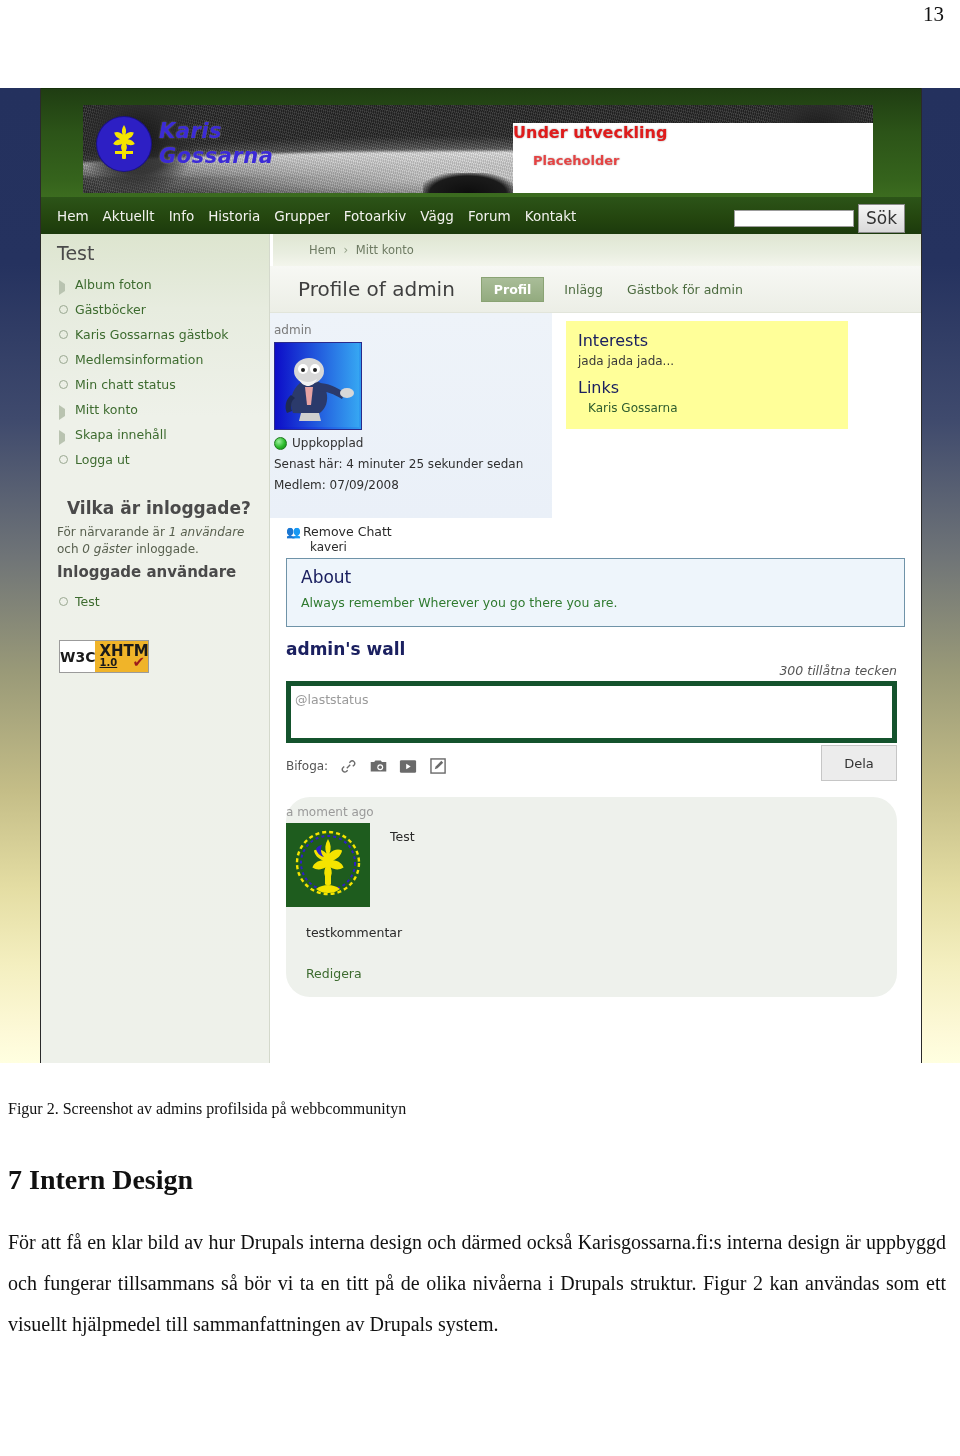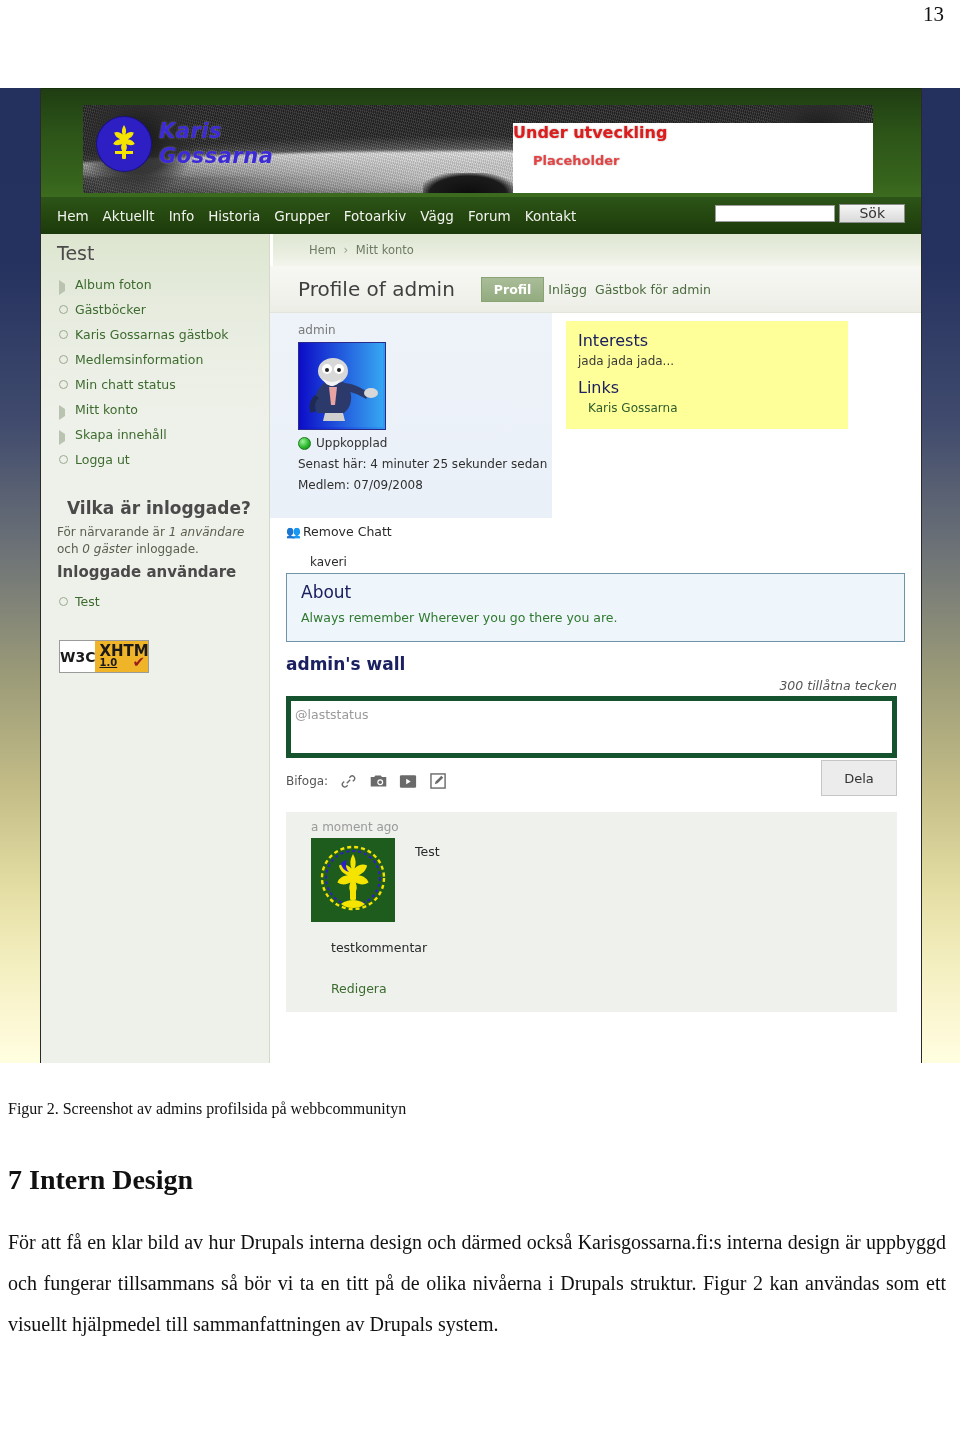--- a/index.html
+++ b/index.html
@@ -161,26 +161,26 @@
   .search-input {
     width: 120px; height: 17px;
     background: #fff;
     border: 1px solid #9c9c9c;
     font-family: "DejaVu Sans", sans-serif;
     font-size: 11px;
     padding: 0 3px;
     box-sizing: border-box;
   }
   .search-btn {
-    height: 19px;
-    padding: 0 19px;
+    height: 29px;
+    padding: 0 7px;
     background: linear-gradient(to bottom, #f6f6f6, #d9d9d9);
     border: 1px solid #8a8a8a;
     font-family: "DejaVu Sans", sans-serif;
-    font-size: 14px;
+    font-size: 17px;
     color: #333;
     cursor: pointer;
     line-height: 17px;
   }
 
   
   .site-body {
     position: relative;
     width: 880px;
     height: 830px;
@@ -317,20 +317,21 @@
     padding-left: 28px;
   }
   .profile-title {
     font-family: "DejaVu Sans", sans-serif;
     font-size: 20px;
     color: #3f3f3f;
   }
   .tabs {
     display: flex;
     align-items: center;
+    gap: 16px;
     margin-left: 26px;
   }
   .tab {
     font-family: "DejaVu Sans", sans-serif;
     font-size: 12.5px;
     color: #4c6b3f;
     cursor: pointer;
     padding: 3px 4px;
   }
   .tab.active {
@@ -342,21 +343,21 @@
   }
 
   .profile-cols {
     position: relative;
     display: flex;
     height: 205px;
   }
   .pcol-left {
     width: 282px;
     background: linear-gradient(to bottom, #eef3f9 0%, #eaf0f8 100%);
-    padding: 10px 0 0 28px;
+    padding: 10px 0 0 4px;
     box-sizing: border-box;
   }
   .username {
     font-family: "DejaVu Sans", sans-serif;
     font-size: 12px;
     color: #7a7a7a;
     margin-bottom: 5px;
   }
   .avatar-admin {
     width: 86px; height: 86px;
@@ -423,21 +424,21 @@
     font-family: "DejaVu Sans", sans-serif;
     font-size: 12.5px;
     color: #2a2a2a;
   }
   .chat-row .pp-icons { font-size: 12px; letter-spacing: -1px; }
   .chat-sub {
     font-family: "DejaVu Sans", sans-serif;
     font-size: 12px;
     color: #2a2a2a;
     padding-left: 40px;
-    margin-top: 16px;
+    margin-top: 1px;
   }
   .about-box {
     margin: 4px 16px 0 16px;
     border: 1px solid #6f93a8;
     background: #eef5fb;
     padding: 8px 14px 16px 14px;
   }
   .about-title {
     font-family: "DejaVu Sans", sans-serif;
     font-size: 17px;
@@ -505,23 +506,24 @@
     border: 1px solid #c6c6c6;
     display: flex; align-items: center; justify-content: center;
     font-family: "DejaVu Sans", sans-serif;
     font-size: 13px;
     color: #333;
     cursor: pointer;
   }
   .wall-post {
     margin: 14px 24px 0 16px;
     background: #eef1ec;
-    padding: 8px 12px 16px 25px;
+    padding: 8px 12px 16px 0;
     min-height: 190px;
     box-sizing: border-box;
+    border-radius: 24px;
   }
   .post-time {
     font-family: "DejaVu Sans", sans-serif;
     font-size: 12px;
     color: #9a9a9a;
     margin-bottom: 4px;
   }
   .post-row { display: flex; align-items: flex-start; gap: 20px; }
   .post-avatar {
     width: 84px; height: 84px;

